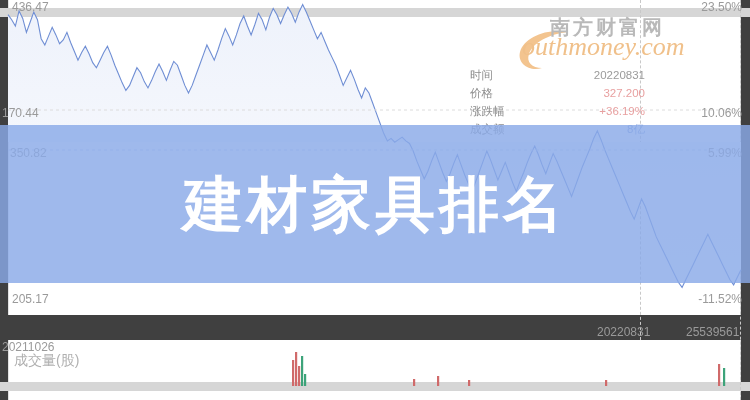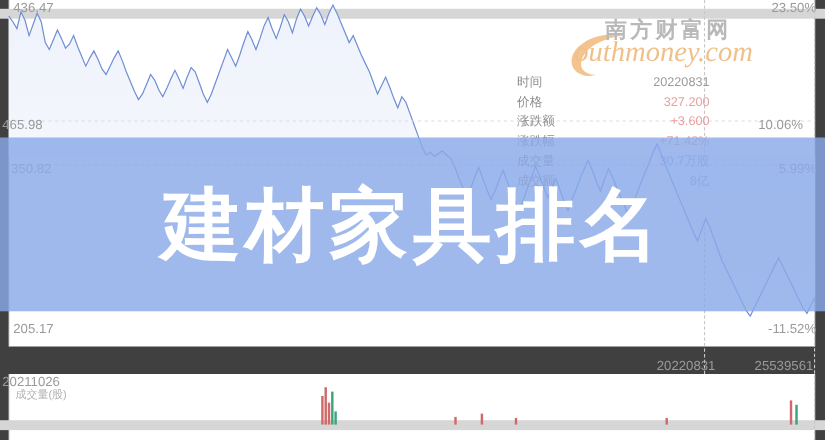--- a/index.html
+++ b/index.html
@@ -150,34 +150,34 @@
     left: 0;
     top: 125px;
     width: 750px;
     height: 158px;
     display: flex;
     align-items: center;
     justify-content: center;
   }
   #banner-title .txt {
     font-family: "DejaVu Sans", sans-serif;
-    font-size: 72px;
+    font-size: 60px;
     font-weight: bold;
     color: #ffffff;
     letter-spacing: 4px;
     line-height: 1;
     white-space: nowrap;
   }
 
   
   #vol-caption {
     position: absolute;
     left: 14px;
     top: 352px;
-    font-size: 10px;
+    font-size: 14px;
     color: #b0b0b0;
     white-space: nowrap;
   }
 
   .crosshair {
     position: absolute;
     top: 0;
     width: 0;
     border-left: 1px dashed #c8c8c8;
   }
@@ -221,28 +221,28 @@
           <rect x="468" y="380" width="2.2" height="6" fill="#d06a6a"></rect>
           <rect x="605" y="380" width="2.2" height="6" fill="#d06a6a"></rect>
           <rect x="718" y="364" width="2.2" height="22" fill="#d06a6a"></rect>
           <rect x="723" y="368" width="2.2" height="18" fill="#3da37a"></rect>
         </g>
     </svg>
   </div>
 
   <div>
     <div class="axis-label" style="left:12px; top:0px;">436.47</div>
-    <div class="axis-label" style="left:2px; top:106px;">465.98</div>
+    <div class="axis-label" style="left:2px; top:106px;">170.44</div>
     <div class="axis-label" style="left:10px; top:146px;">350.82</div>
     <div class="axis-label" style="left:12px; top:292px;">205.17</div>
   </div>
 
   <div>
     <div class="axis-label right" style="right:8px; top:0px;">23.50%</div>
-    <div class="axis-label right" style="right:20px; top:106px;margin-left:23px;">10.06%</div>
+    <div class="axis-label right" style="right:8px; top:106px;margin-left:23px;">10.06%</div>
     <div class="axis-label right" style="right:8px; top:146px;">5.99%</div>
     <div class="axis-label right" style="right:8px; top:292px;">-11.52%</div>
   </div>
 
   <div>
     <div class="axis-label" style="left:2px; top:340px;">20211026</div>
     <div class="axis-label" style="left:597px; top:325px;">20220831</div>
     <div class="axis-label" style="left:686px; top:325px;">25539561</div>
   </div>
 
@@ -259,30 +259,22 @@
   <div id="tooltip">
     <div class="row">
       <span class="k">时间</span>
       <span class="v">20220831</span>
     </div>
     <div class="row">
       <span class="k">价格</span>
       <span class="v up">327.200</span>
     </div>
     <div class="row">
-      <span class="k">涨跌额</span>
-      <span class="v up">+3.600</span>
-    </div>
-    <div class="row">
       <span class="k">涨跌幅</span>
-      <span class="v up">+71.42%</span>
-    </div>
-    <div class="row">
-      <span class="k">成交量</span>
-      <span class="v blue">30.7万股</span>
+      <span class="v up">+36.19%</span>
     </div>
     <div class="row">
       <span class="k">成交额</span>
       <span class="v blue">8亿</span>
     </div>
   </div>
 
   <div id="banner"></div>
   <div id="banner-title">
     <span class="txt">建材家具排名</span>

